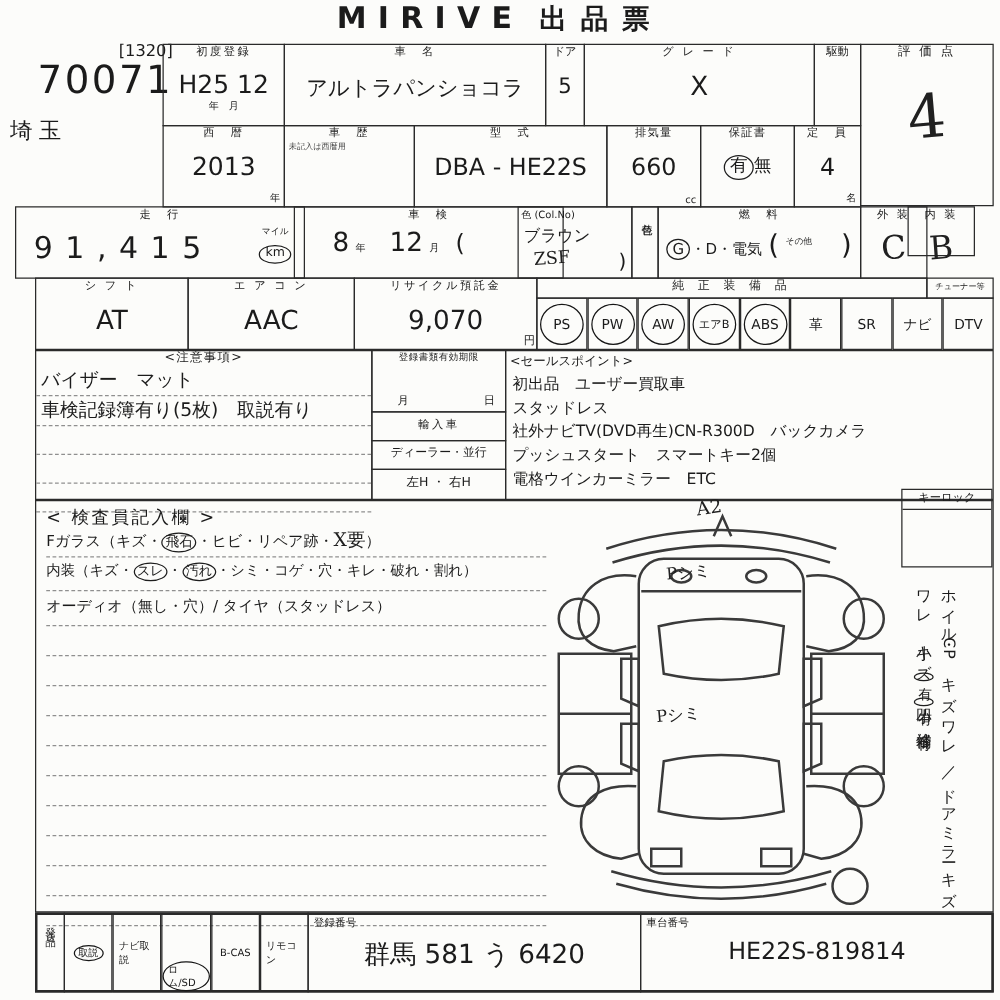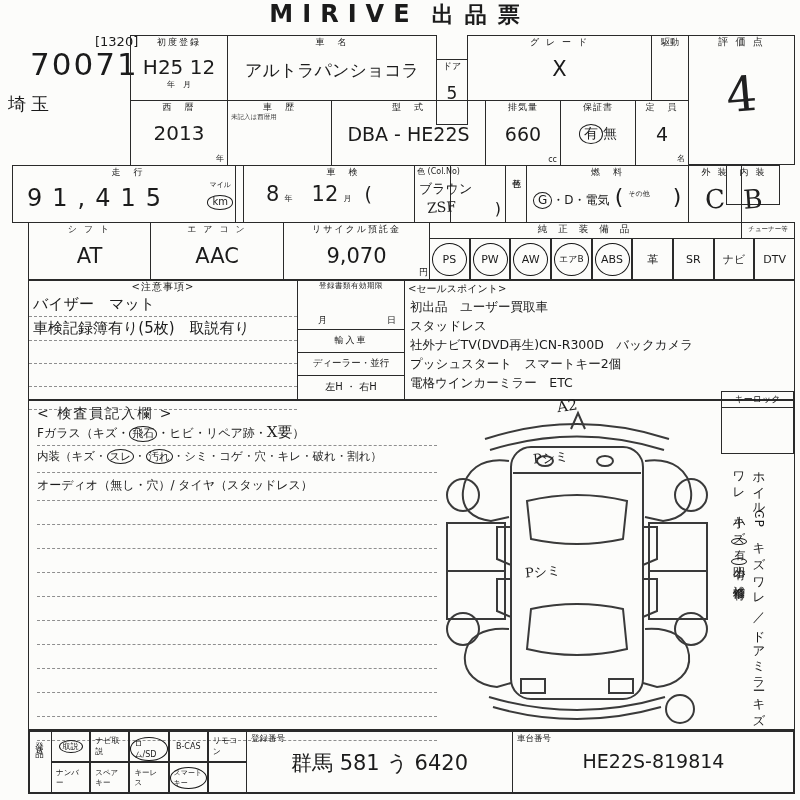--- a/index.html
+++ b/index.html
@@ -37,21 +37,21 @@
 
   <div class="c" style="left:130px;top:35px;width:98px;height:66px;">
     <div class="h">初度登録</div>
     <div class="v" style="font-size:20px;margin-top:7px;">H25 12</div>
     <div class="v" style="font-size:8px;">年　月</div>
   </div>
   <div class="c" style="left:227px;top:35px;width:210px;height:66px;">
     <div class="h">車　名</div>
     <div class="v" style="font-size:17px;margin-top:11px;">アルトラパンショコラ</div>
   </div>
-  <div class="c" style="left:436px;top:35px;width:32px;height:66px;margin-top:24px;">
+  <div class="c" style="left:436px;top:35px;width:32px;height:66px;">
     <div class="h" style="letter-spacing:0;">ドア</div>
     <div class="v" style="font-size:17px;margin-top:11px;">5</div>
   </div>
   <div class="c" style="left:467px;top:35px;width:185px;height:66px;">
     <div class="h">グ レ ー ド</div>
     <div class="v" style="font-size:21px;margin-top:9px;">X</div>
   </div>
   <div class="c" style="left:651px;top:35px;width:38px;height:66px;">
     <div class="h" style="letter-spacing:0;">駆動</div>
   </div>
@@ -301,35 +301,20 @@
       <div class="c" style="position:relative;flex:1;display:flex;align-items:flex-end;justify-content:center;font-size:8px;">
           <span class="tag on">ロム/SD</span>
         </div>
       <div class="c" style="position:relative;flex:1;display:flex;align-items:center;justify-content:center;font-size:8px;">
           <span class="tag">B-CAS</span>
         </div>
       <div class="c" style="position:relative;flex:1;display:flex;align-items:center;justify-content:center;font-size:8px;">
           <span class="tag">リモコン</span>
         </div>
     </div>
-    <div style="flex:1;display:flex;">
-      <div class="c" style="position:relative;flex:1;display:flex;align-items:center;justify-content:center;font-size:7.5px;">
-          <span class="tag">ナンバー</span>
-        </div>
-      <div class="c" style="position:relative;flex:1;display:flex;align-items:center;justify-content:center;font-size:7.5px;">
-          <span class="tag">スペアキー</span>
-        </div>
-      <div class="c" style="position:relative;flex:1;display:flex;align-items:center;justify-content:center;font-size:7.5px;">
-          <span class="tag">キーレス</span>
-        </div>
-      <div class="c" style="position:relative;flex:1;display:flex;align-items:center;justify-content:center;font-size:7px;">
-          <span class="tag on">スマートキー</span>
-        </div>
-      <div class="c" style="position:relative;flex:1;"></div>
-    </div>
   </div>
   <div class="c" style="left:246px;top:730px;width:267px;height:64px;">
     <div style="font-size:8.5px;padding:2px 0 0 4px;">登録番号</div>
     <div class="v" style="font-size:21px;margin-top:4px;">群馬 581 う 6420</div>
   </div>
   <div class="c" style="left:512px;top:730px;width:283px;height:64px;">
     <div style="font-size:8.5px;padding:2px 0 0 4px;">車台番号</div>
     <div class="v" style="font-size:19px;margin-top:5px;">HE22S-819814</div>
   </div>
 

